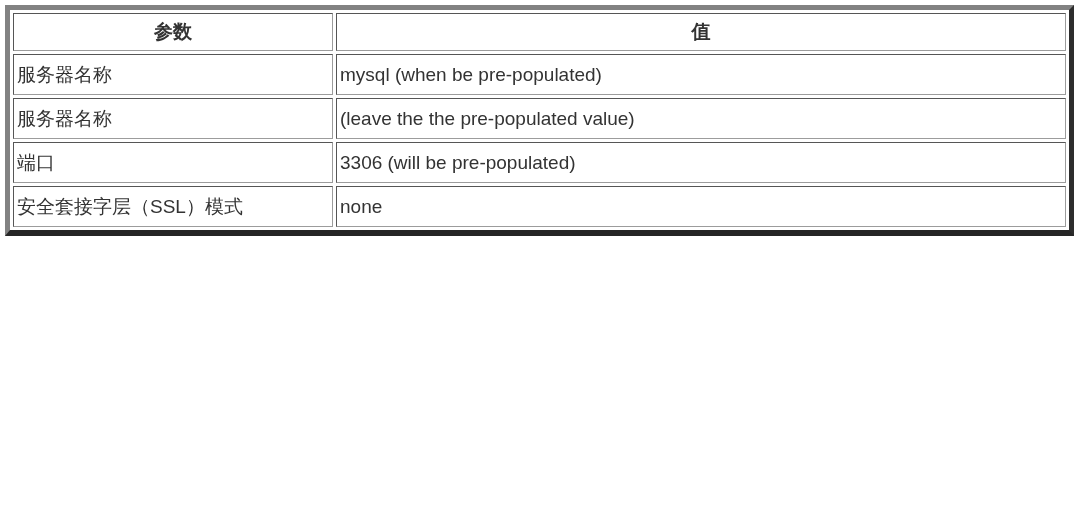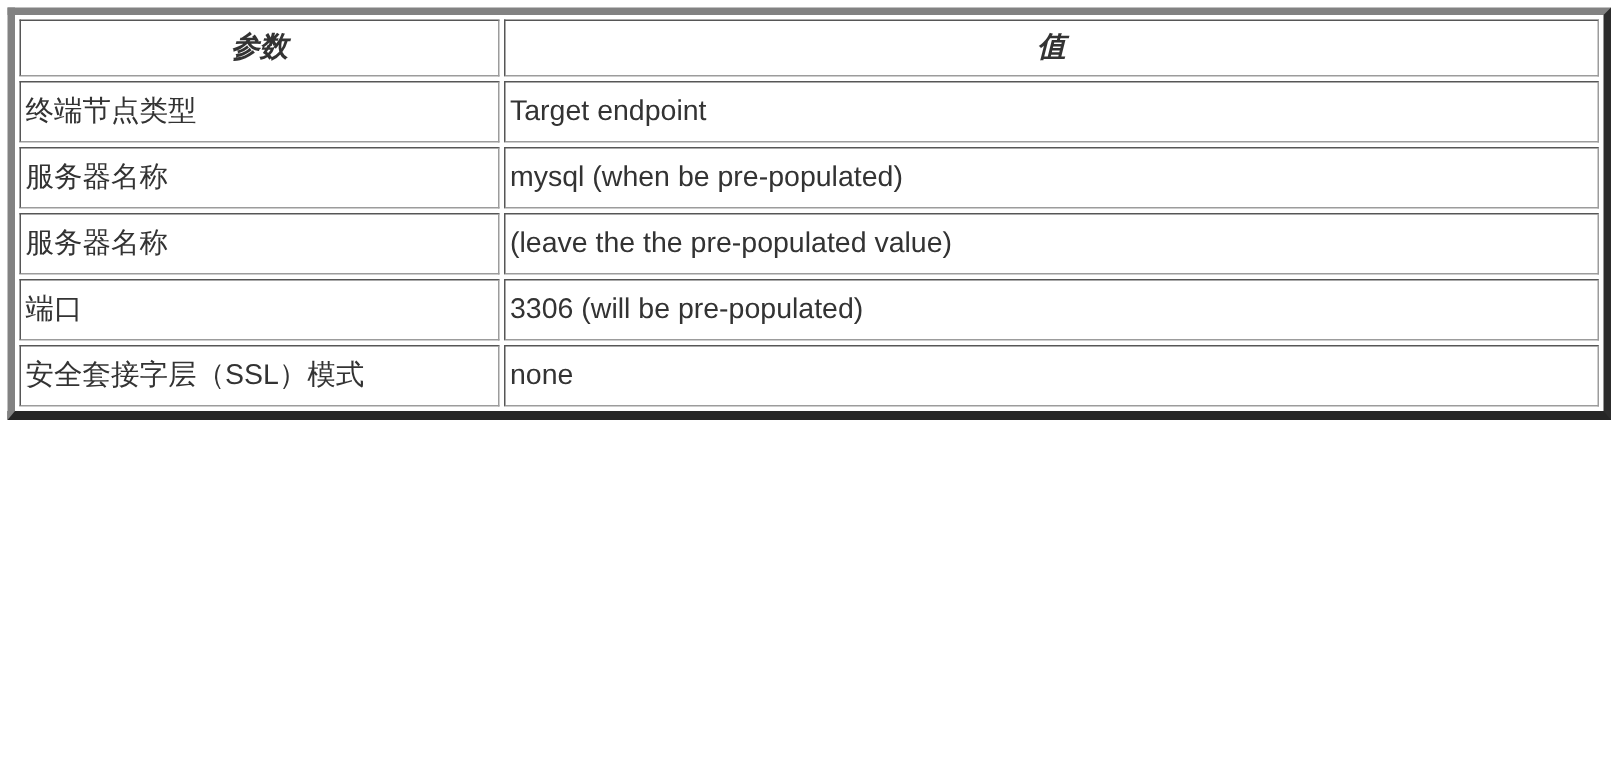--- a/index.html
+++ b/index.html
@@ -36,21 +36,20 @@
     line-height: 1.15;
     overflow: hidden;
     white-space: nowrap;
     vertical-align: middle;
   }
   th {
     font-weight: bold;
     text-align: center;
     height: 38px;
     padding: 0 3px;
-    font-style: italic;
   }
   td {
     text-align: left;
     height: 41px;
     padding: 0 3px;
   }
 </style>
 </head>
 <body>
 
@@ -60,24 +59,20 @@
     <col style="width: 730px;">
   </colgroup>
   <thead>
     <tr>
       <th>参数</th>
       <th>值</th>
     </tr>
   </thead>
   <tbody>
     <tr>
-      <td>终端节点类型</td>
-      <td>Target endpoint</td>
-    </tr>
-    <tr>
       <td>服务器名称</td>
       <td>mysql (when be pre-populated)</td>
     </tr>
     <tr>
       <td>服务器名称</td>
       <td>(leave the the pre-populated value)</td>
     </tr>
     <tr>
       <td>端口</td>
       <td>3306 (will be pre-populated)</td>

